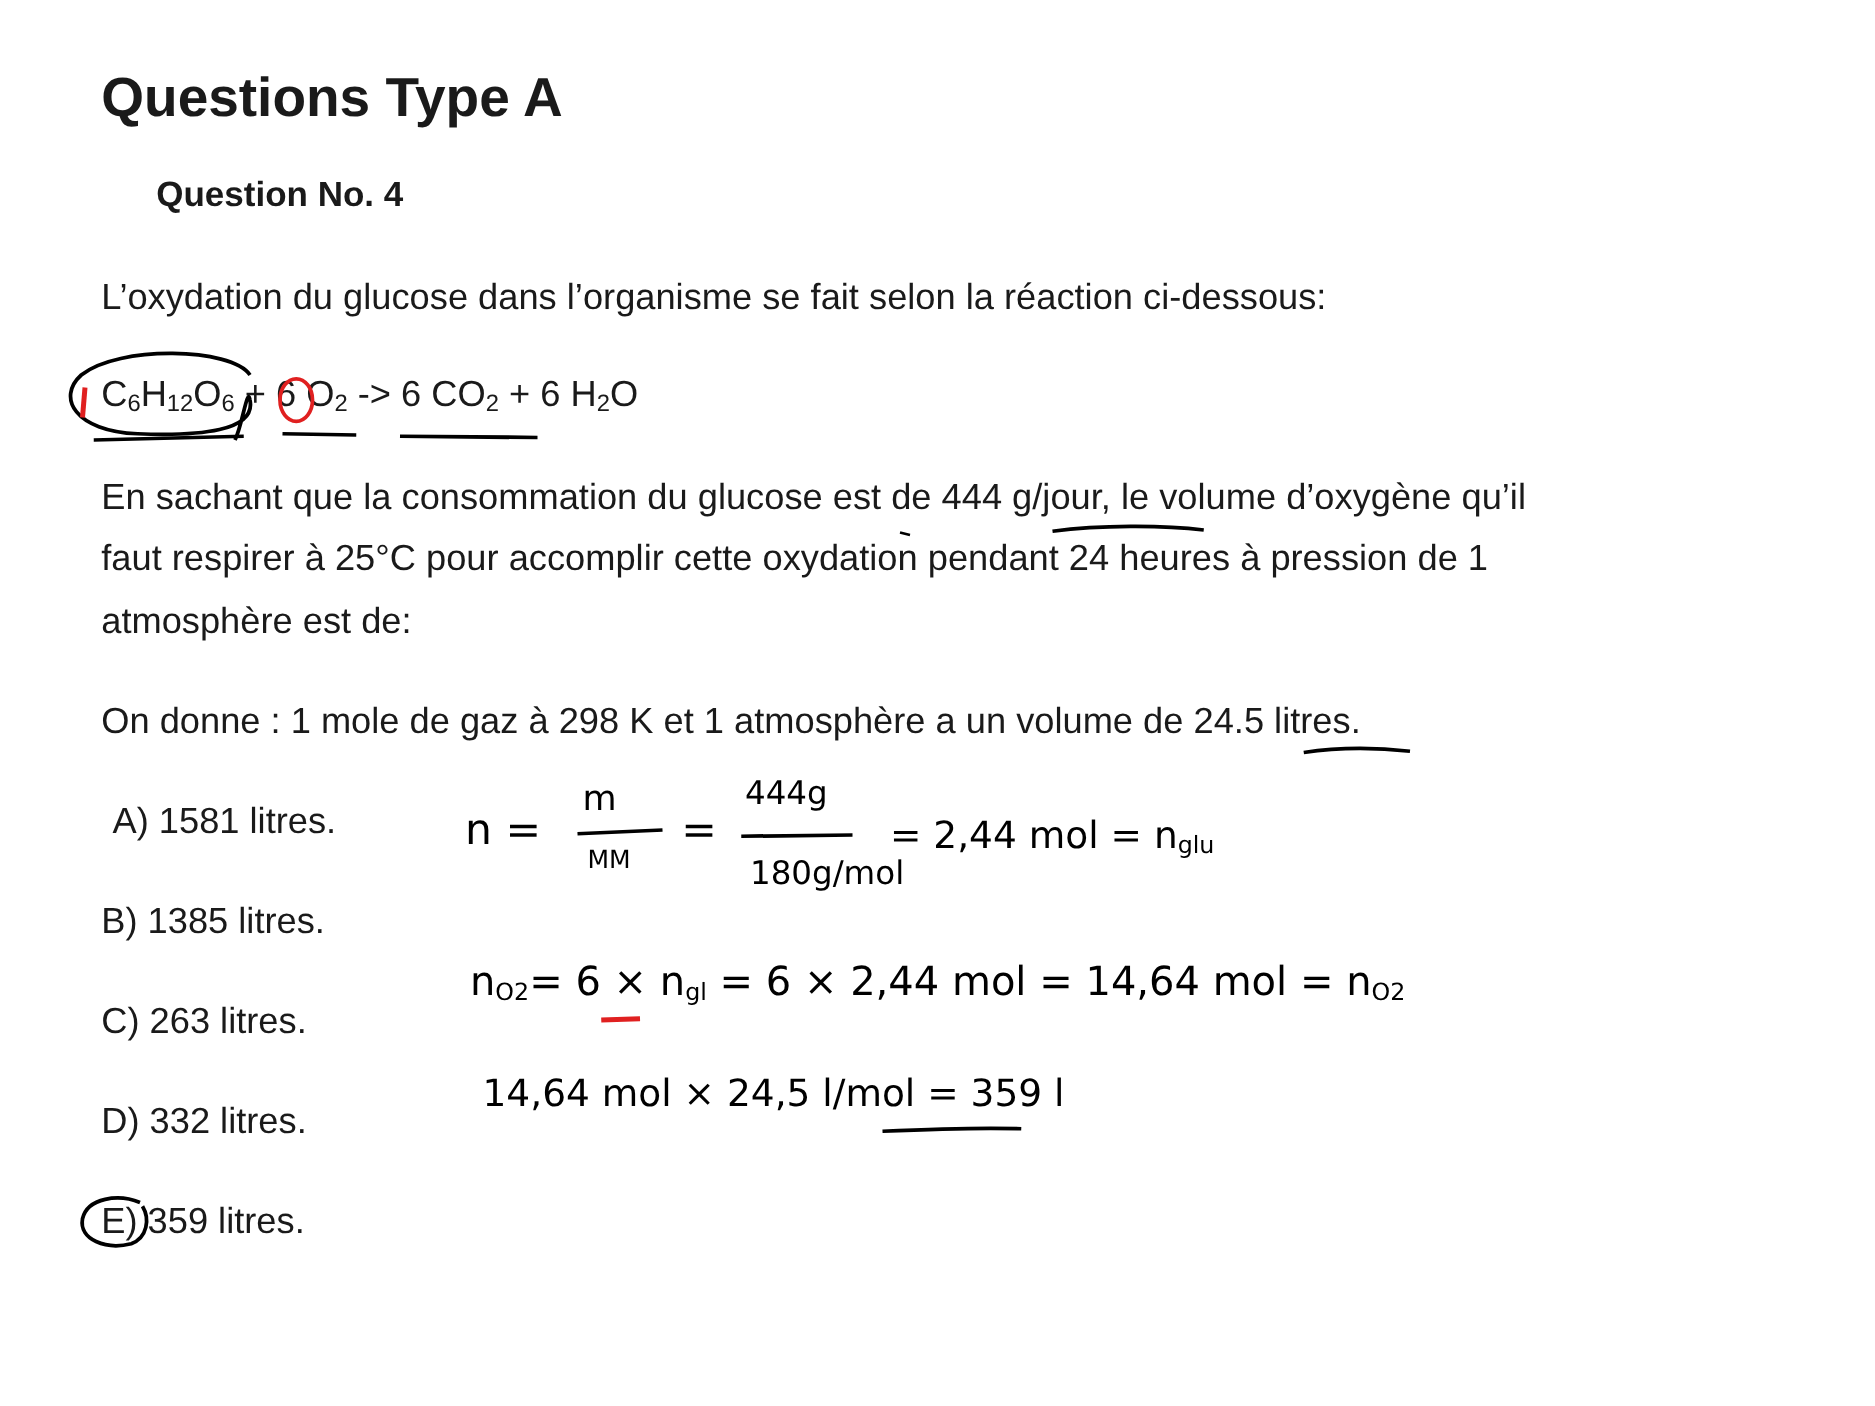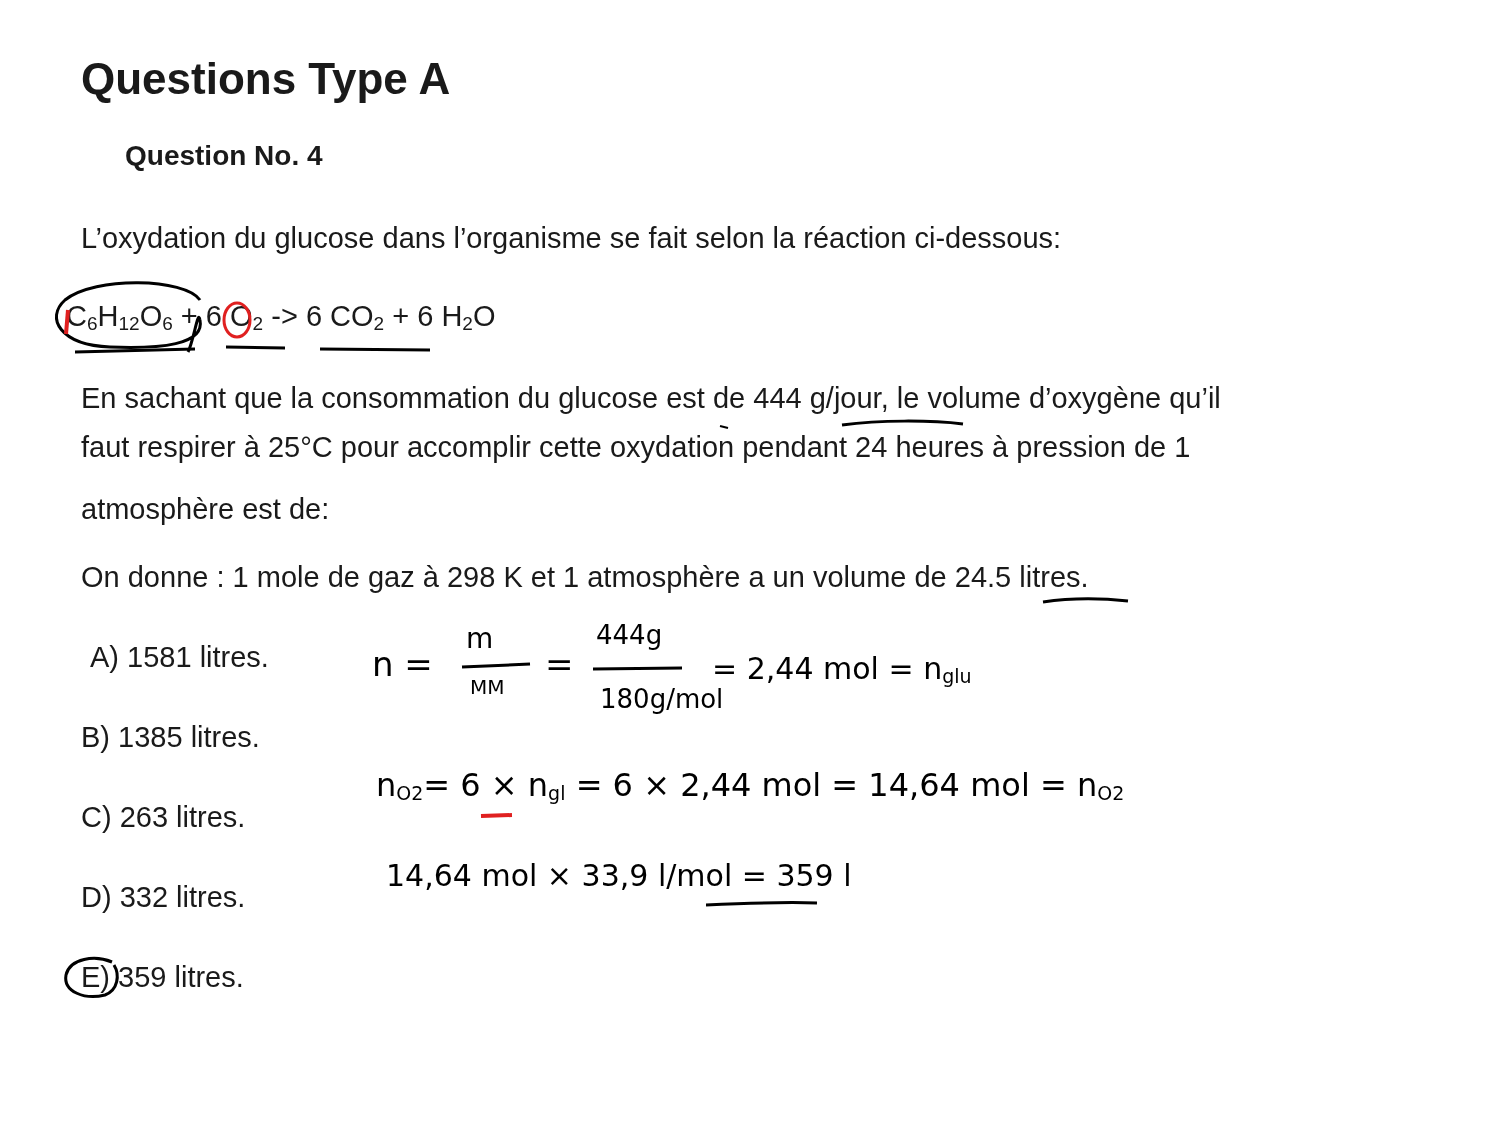--- a/index.html
+++ b/index.html
@@ -2,21 +2,21 @@
 <html><head>
 <meta charset="utf-8">
 <style>
   html, body { margin: 0; padding: 0; background: #ffffff; }
   body { width: 1500px; height: 1125px; position: relative; overflow: hidden;
          font-family: "Liberation Sans", "DejaVu Sans", sans-serif; color: #1a1a1a; }
   .abs { position: absolute; white-space: nowrap; }
   .h1 { left: 81px; top: 54px; font-size: 44px; font-weight: bold; }
   .h2 { left: 81px; top: 140px; font-size: 28px; font-weight: bold; margin-left: 44px; }
   .p { font-size: 29px; }
-  .eq { left: 66px; top: 300px; font-size: 29px; }
+  .eq { left: 81px; top: 300px; font-size: 29px; }
   sub { font-size: 19px; vertical-align: -4px; line-height: 0; }
   .hand { font-family: "DejaVu Sans", sans-serif; color: #000; font-size: 34px; }
   svg.overlay { position: absolute; left: 0; top: 0; pointer-events: none; }
 </style>
 </head>
 <body>
 
 <div class="abs h1">Questions Type A</div>
 <div class="abs h2">Question No. 4</div>
 <div class="abs p" style="left:81px;top:222px;">L’oxydation du glucose dans l’organisme se fait selon la réaction ci-dessous:</div>
@@ -27,41 +27,41 @@
   <span>6</span>
   <span>O<sub>2</sub></span>
   <span>-&gt;</span>
   <span>6 CO<sub>2</sub></span>
   <span>+</span>
   <span>6 H<sub>2</sub>O</span>
 </div>
 
 <div class="abs p" style="left:81px;top:382px;">En sachant que la consommation du glucose est de 444 g/jour, le volume d’oxygène qu’il</div>
 <div class="abs p" style="left:81px;top:431px;">faut respirer à 25°C pour accomplir cette oxydation pendant 24 heures à pression de 1</div>
-<div class="abs p" style="left:81px;top:481px;margin-top:12px;">atmosphère est de:</div>
+<div class="abs p" style="left:81px;top:481px;">atmosphère est de:</div>
 
 <div class="abs p" style="left:81px;top:561px;">On donne : 1 mole de gaz à 298 K et 1 atmosphère a un volume de 24.5 litres.</div>
 
 <div class="abs p" style="left:90px;top:641px;">A) 1581 litres.</div>
 <div class="abs p" style="left:81px;top:721px;">B) 1385 litres.</div>
 <div class="abs p" style="left:81px;top:801px;">C) 263 litres.</div>
 <div class="abs p" style="left:81px;top:881px;">D) 332 litres.</div>
 <div class="abs p" style="left:81px;top:961px;">E) 359 litres.</div>
 
 <div class="abs hand" style="left:372px;top:644px;">n =</div>
 <div class="abs hand" style="left:466px;top:622px;font-size:28px;">m</div>
 <div class="abs hand" style="left:470px;top:675px;font-size:20px;">MM</div>
 <div class="abs hand" style="left:545px;top:644px;">=</div>
 <div class="abs hand" style="left:596px;top:620px;font-size:26px;">444g</div>
 <div class="abs hand" style="left:600px;top:684px;font-size:26px;">180g/mol</div>
 <div class="abs hand" style="left:712px;top:651px;font-size:30px;">= 2,44 mol = n<sub>glu</sub></div>
 
 <div class="abs hand" style="left:376px;top:766px;font-size:32px;">n<sub>O2</sub>= 6 × n<sub>gl</sub> = 6 × 2,44 mol = 14,64 mol = n<sub>O2</sub></div>
 
-<div class="abs hand" style="left:386px;top:858px;font-size:30px;">14,64 mol × 33,9 l/mol = 359 l</div>
+<div class="abs hand" style="left:386px;top:858px;font-size:30px;">14,64 mol × 24,5 l/mol = 359 l</div>
 
 <svg class="overlay" width="1500" height="1125">
 
   <path d="M200,300 C185,278 95,276 65,300 C45,318 60,345 110,347 C160,349 205,345 200,320 C198,308 194,340 188,352" fill="none" stroke="#000" stroke-width="3"></path>
   <path d="M75,352 L195,349" stroke="#000" stroke-width="3" fill="none"></path>
 
   <path d="M68,310 L66,334" stroke="#e02020" stroke-width="4"></path>
 
   <ellipse cx="237" cy="320" rx="13" ry="17" fill="none" stroke="#e02020" stroke-width="3"></ellipse>
 

